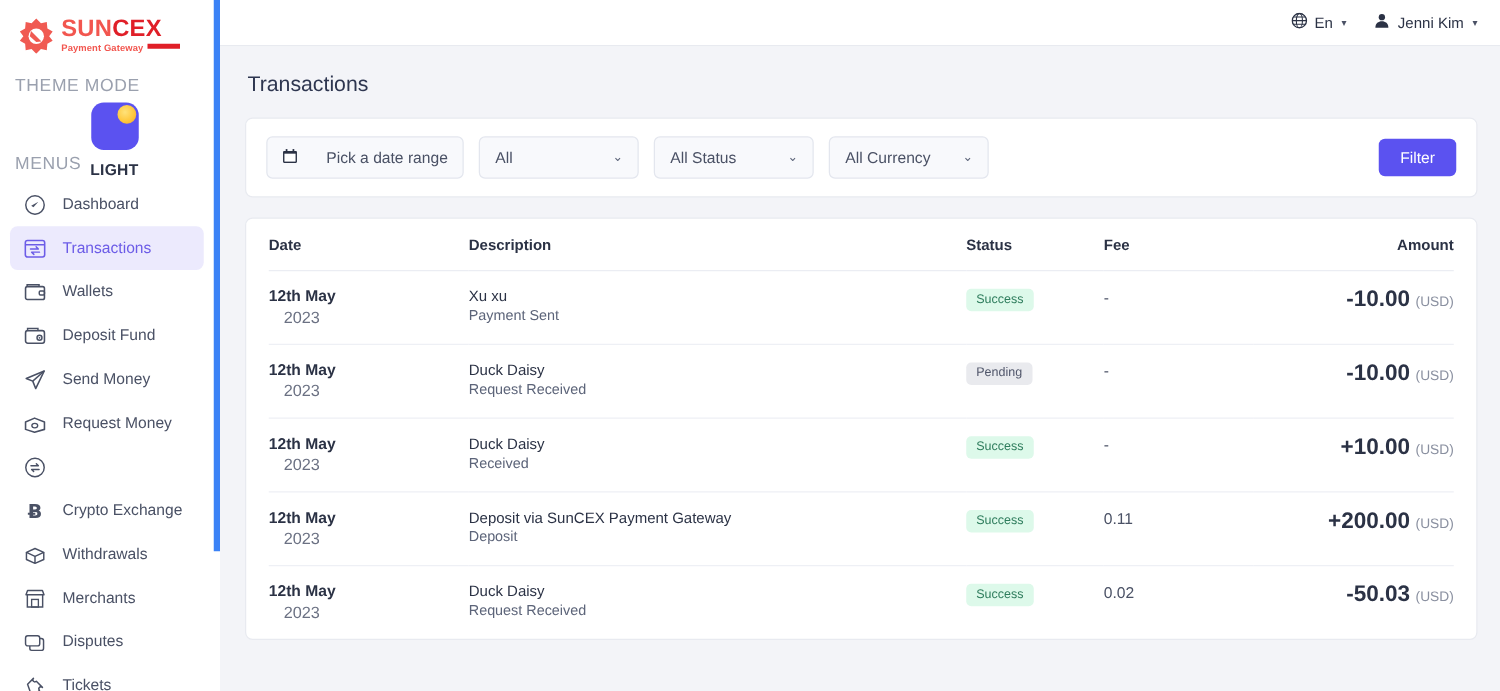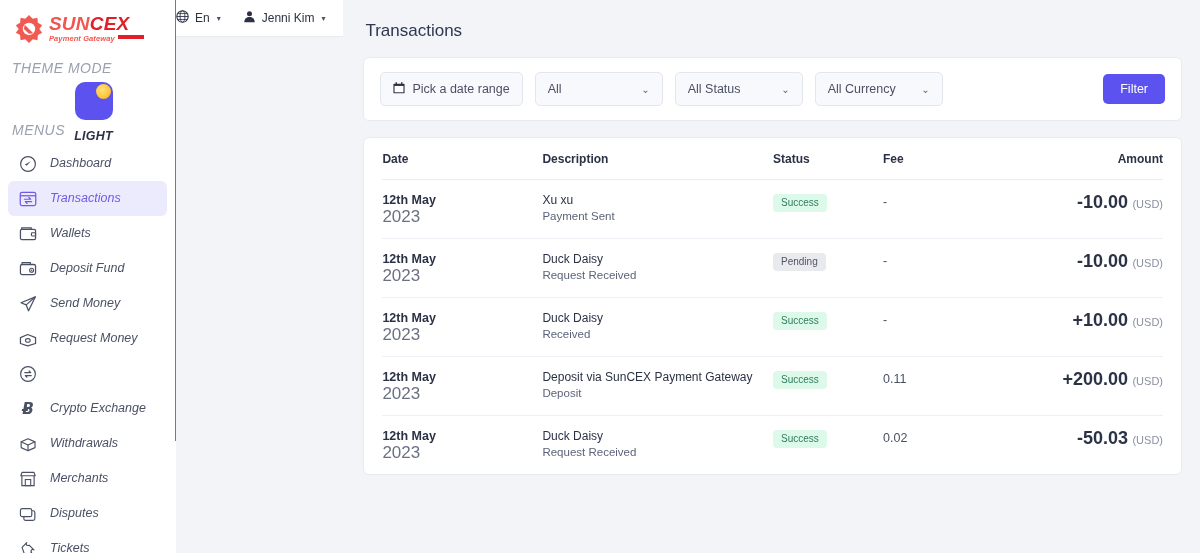--- a/index.html
+++ b/index.html
@@ -8,24 +8,23 @@
     font-family: "Liberation Sans", sans-serif;
     background: #ffffff;
     overflow: hidden;
   }
   .app { display: flex; width: 1200px; height: 553px; }
 
   
   .sidebar {
     width: 176px; min-width: 176px; height: 441px;
     background: #ffffff;
-    border-right: 1px solid #3b82f6;
+    border-right: 5px solid #3b82f6;
     padding: 0;
     position: relative;
-    font-style: italic;
   }
   .logo-wrap { padding: 12px 0 0 14px; height: 46px; }
   .logo { display: flex; align-items: flex-start; gap: 5px; }
   .logo-mark { width: 30px; height: 30px; flex: 0 0 30px; margin-top: 1px; }
   .logo-text { line-height: 1; padding-top: 2px; }
   .logo-name {
     font-size: 19px; font-weight: bold; letter-spacing: .2px;
     line-height: 19px;
   }
   .logo-name .sun { color: #f2564f; }
@@ -60,21 +59,21 @@
     color: #4a5165; font-size: 12.5px;
   }
   .menu-item + .menu-item { margin-top: 0; }
   .menu-item .mi-icon { width: 20px; height: 20px; flex: 0 0 20px; display: flex; align-items: center; justify-content: center; }
   .menu-item .mi-icon svg { display: block; }
   .menu-item.active { background: #eceafd; color: #6c5ce7; }
   .menu-item.active .mi-label { color: #6c5ce7; }
   .mi-label { line-height: 1; }
 
   
-  .main { flex: 1; height: 553px; display: flex; flex-direction: row; background: #f3f4f8; }
+  .main { flex: 1; height: 553px; display: flex; flex-direction: column; background: #f3f4f8; }
   .topbar {
     height: 37px; background: #ffffff; border-bottom: 1px solid #e8eaf0;
     display: flex; align-items: center; justify-content: flex-end;
     padding-right: 18px; gap: 22px;
   }
   .topbar-item { display: flex; align-items: center; gap: 6px; font-size: 12px; color: #2b3245; cursor: pointer; }
   .caret { font-size: 8px; color: #4a5165; margin-left: 1px; }
 
   .content { flex: 1; padding: 18px 18px 0 20px; overflow: hidden; }
   .page-title { font-size: 17px; color: #2e3650; font-weight: normal; margin: 3px 0 16px 2px; }
@@ -82,21 +81,21 @@
   .card {
     background: #ffffff; border: 1px solid #e8eaf0; border-radius: 6px;
   }
   .filter-card { padding: 14px 16px; display: flex; align-items: center; }
   .filter-fields { display: flex; gap: 12px; align-items: center; flex: 1; }
   .field {
     height: 34px; border: 1px solid #e3e6ee; border-radius: 5px;
     background: #f8f9fc; display: flex; align-items: center;
     padding: 0 12px; font-size: 12.5px; color: #4a5165; cursor: pointer;
   }
-  .field.date { gap: 7px; min-width: 124px; }
+  .field.date { gap: 23px; min-width: 124px; }
   .field.select { width: 128px; justify-content: space-between; }
   .field.select .sel-caret { font-size: 10px; color: #5c6479; }
   .cal-icon { font-size: 12px; color: #2b3245; }
   .filter-btn {
     background: #5b52f0; color: #ffffff; border: none; border-radius: 5px;
     height: 30px; padding: 0 17px; font-size: 12.5px; cursor: pointer;
     font-family: "Liberation Sans", sans-serif;
   }
 
   .table-card { margin-top: 16px; padding: 0 18px; }
@@ -107,21 +106,21 @@
     border-bottom: 1px solid #ebedf3;
   }
   th.c-date { width: 160px; margin-left: 48px; }
   th.c-desc { width: auto; }
   th.c-status { width: 110px; }
   th.c-fee { width: 120px; }
   th.c-amount { width: 160px; text-align: right; }
   tbody td { padding: 12px 0 13px 0; border-bottom: 1px solid #eef0f5; vertical-align: top; }
   tbody tr:last-child td { border-bottom: none; }
   .d-day { font-size: 12.5px; font-weight: bold; color: #2b3245; line-height: 16px; }
-  .d-year { font-size: 17px; color: #6b7183; line-height: 17px; }
+  .d-year { font-size: 13px; color: #6b7183; line-height: 17px; margin-left: 12px; }
   .desc-main { font-size: 12px; color: #2b3245; line-height: 16px; }
   .desc-sub { font-size: 11.5px; color: #5c6479; line-height: 17px; }
   .badge {
     display: inline-block; font-size: 10px; padding: 3px 8px; border-radius: 4px;
     line-height: 12px;
   }
   .badge.success { background: #ddf9ea; color: #2f7d5d; }
   .badge.pending { background: #e9eaee; color: #50566a; }
   .fee { font-size: 12.5px; color: #4a5165; }
   .amount-cell { text-align: right; }

